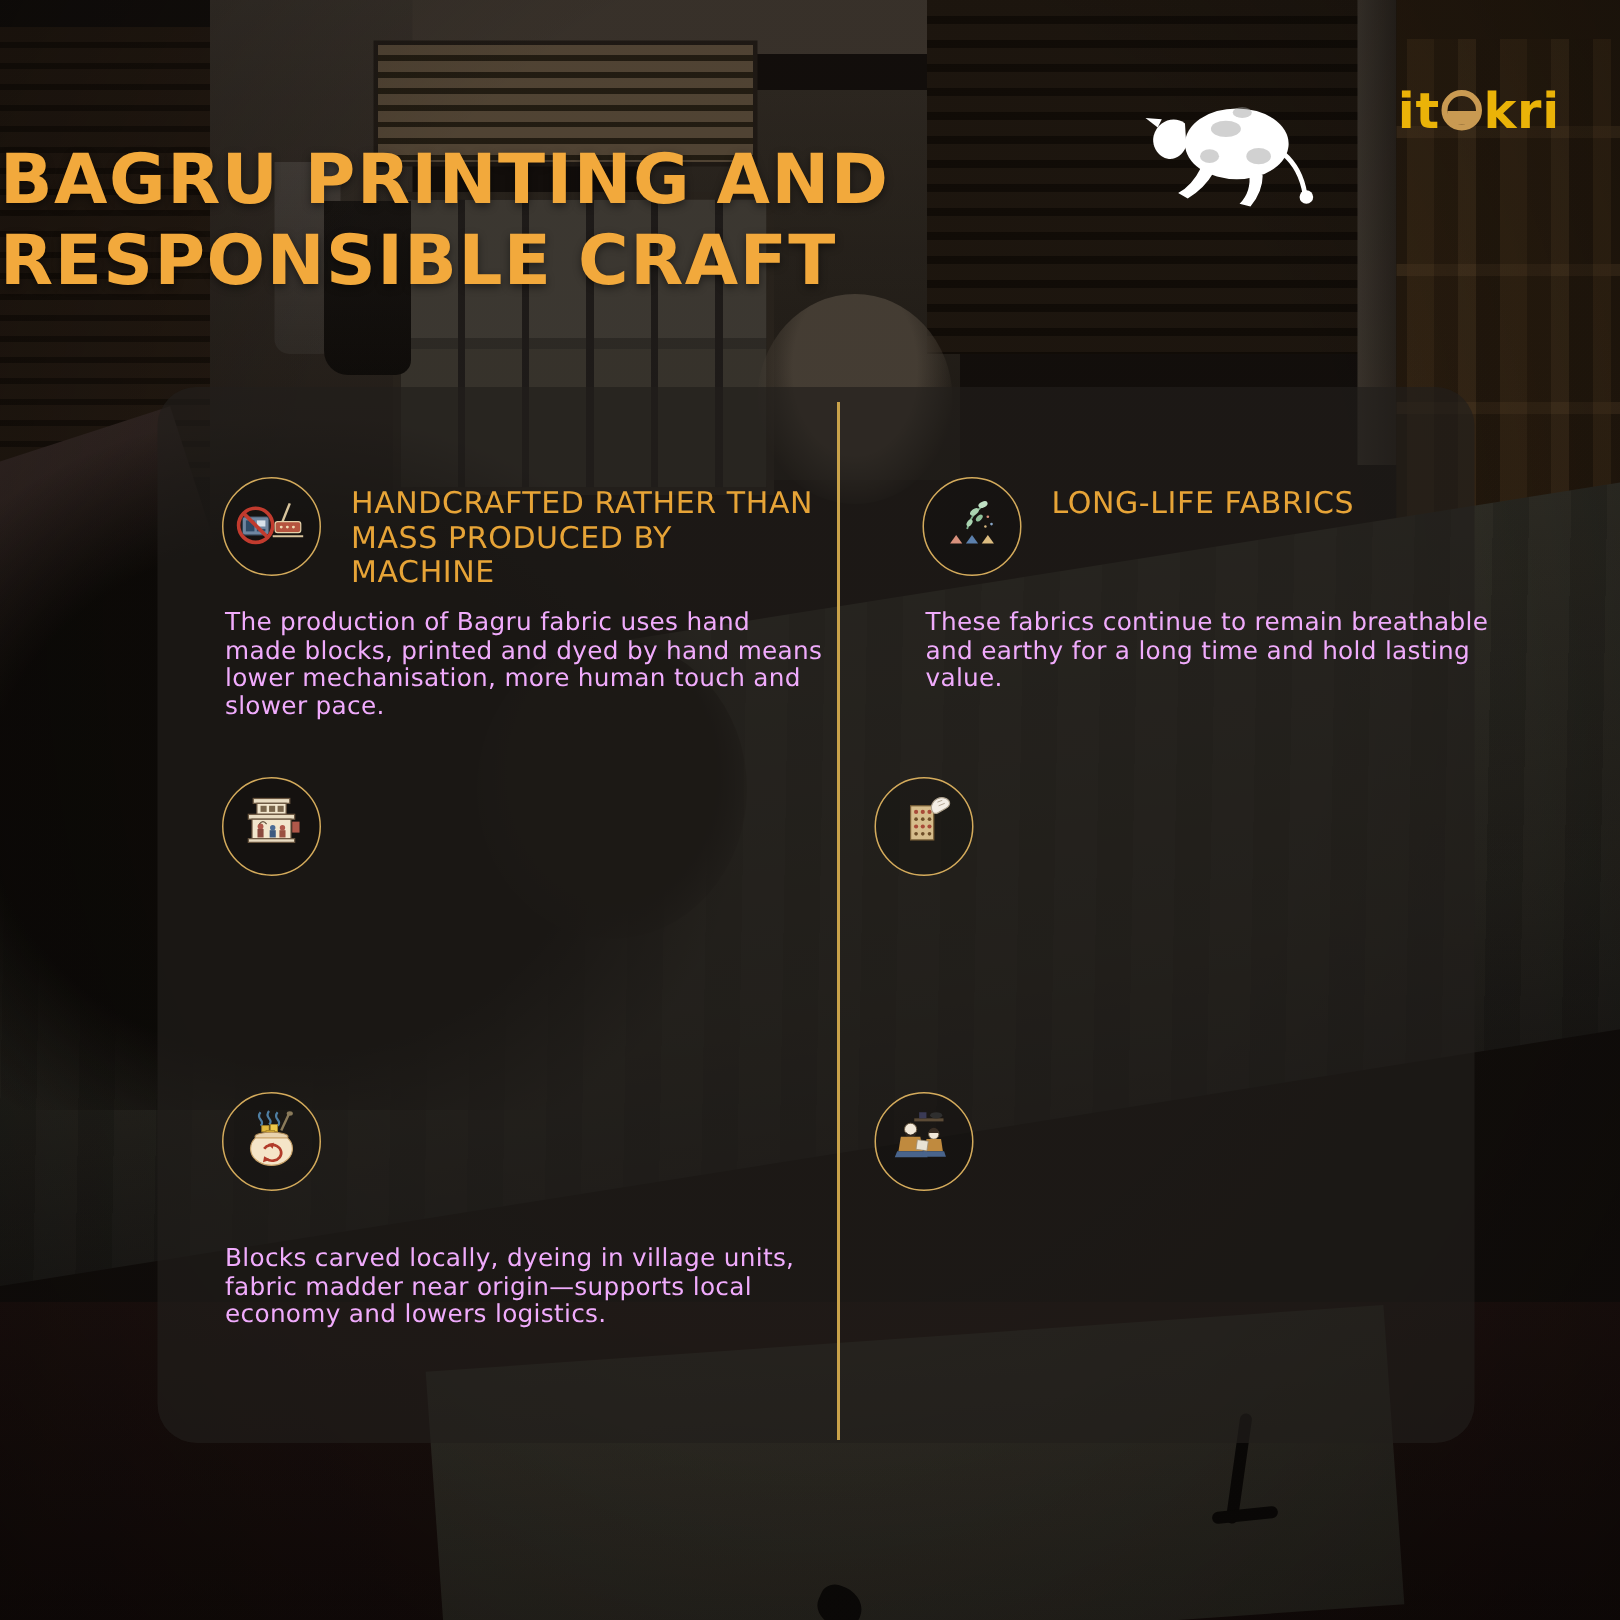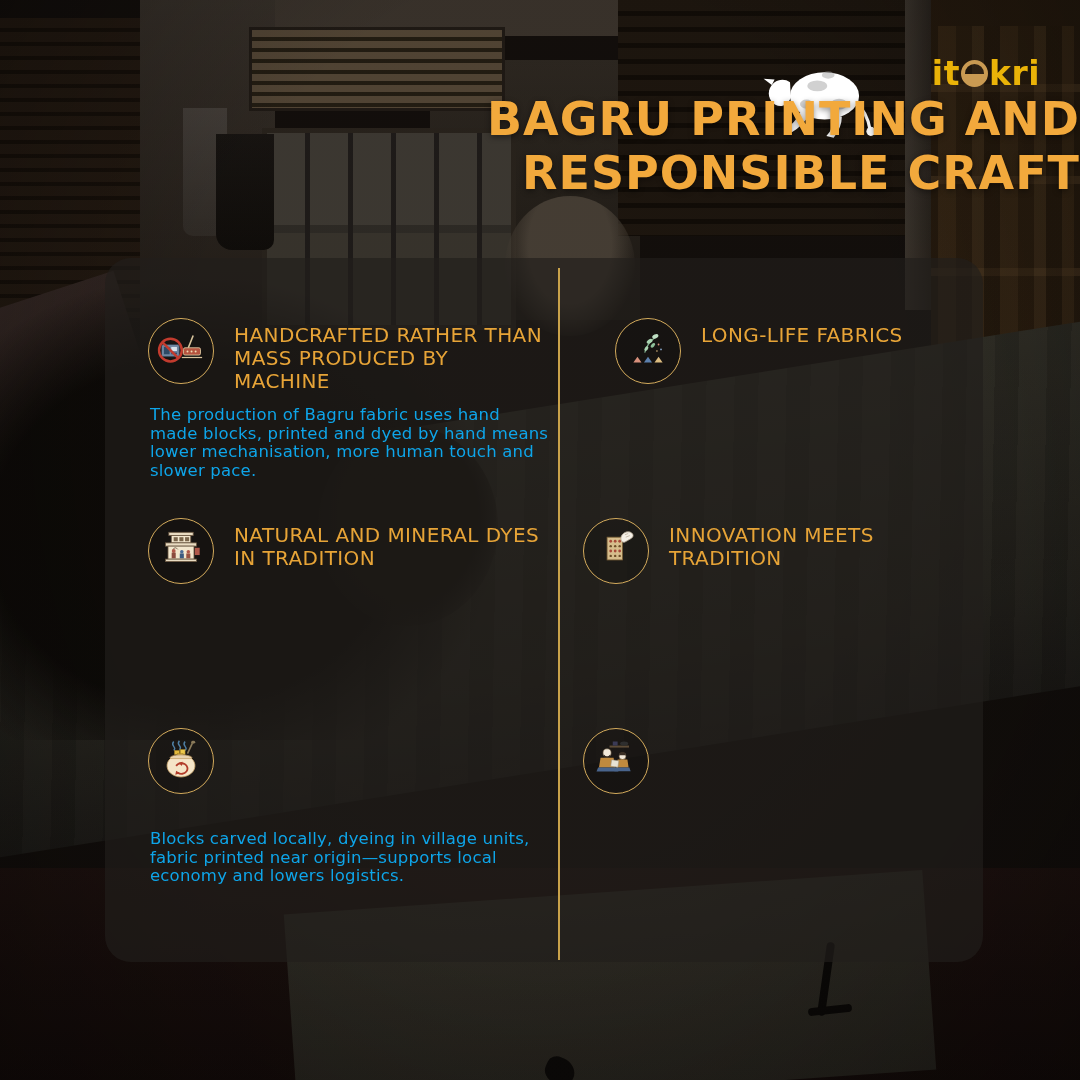--- a/index.html
+++ b/index.html
@@ -42,39 +42,39 @@
   .bg-mark1{left:822px;top:942px;width:8px;height:74px;background:#0c0a08;transform:rotate(8deg);border-radius:4px;}
   .bg-mark2{left:808px;top:1006px;width:44px;height:8px;background:#0c0a08;transform:rotate(-6deg);border-radius:4px;}
   .bg-mark3{left:545px;top:1058px;width:30px;height:26px;background:#0d0b09;transform:rotate(24deg);border-radius:40% 60% 50% 50%;}
   .vignette{left:0;top:0;width:1080px;height:1080px;background:
     radial-gradient(ellipse at 50% 38%,rgba(0,0,0,0) 45%,rgba(0,0,0,.38) 100%),
     linear-gradient(180deg,rgba(8,6,4,.28),rgba(8,6,4,.22));}
   
   .panel{position:absolute;left:105px;top:258px;width:878px;height:704px;background:rgba(33,31,28,.66);border-radius:26px;}
   .divider{position:absolute;left:558px;top:268px;width:2px;height:692px;background:#c9a24a;}
   
-  .title{position:absolute;left:0;top:92px;width:100%;text-align:right;
+  .title{position:absolute;left:0;top:92px;width:100%;text-align:left;
     color:#f2a93c;font-size:46px;font-weight:800;letter-spacing:1px;line-height:54px;
     white-space:pre-line;text-shadow:0 2px 6px rgba(0,0,0,.45);}
   .cow{position:absolute;left:760px;top:55px;width:120px;height:100px;}
   .logo{position:absolute;right:40px;top:54px;color:#eab308;font-size:33px;font-weight:800;letter-spacing:.5px;display:flex;align-items:flex-start;}
   .logo .o-basket{display:inline-block;width:19px;height:19px;border:4px solid #c99a52;border-radius:50%;
     background:linear-gradient(180deg,transparent 52%,#c99a52 52%);margin:6px 1px 0 1px;}
   
   .section{position:absolute;width:402px;}
   .s1{left:148px;top:318px;} .s2{left:583px;top:318px;margin-left:32px;}
   .s3{left:148px;top:518px;} .s4{left:583px;top:518px;}
   .s5{left:148px;top:728px;} .s6{left:583px;top:728px;}
   .sec-head{display:flex;align-items:flex-start;}
   .icon-circle{flex:0 0 66px;width:66px;height:66px;border:1.6px solid #d4ab5c;border-radius:50%;
     box-sizing:border-box;display:flex;align-items:center;justify-content:center;background:rgba(0,0,0,.18);}
   .icon-circle svg{width:52px;height:52px;}
   .sec-title{margin-left:20px;margin-top:6px;width:330px;color:#e7a437;font-size:20px;font-weight:400;
     letter-spacing:.4px;line-height:23px;white-space:pre-line;}
-  .sec-body{position:absolute;left:2px;top:88px;width:400px;color:#0ea5e9;font-size:16.5px;line-height:18.5px;letter-spacing:.2px;}
+  .sec-body{position:absolute;left:2px;top:88px;width:400px;color:#f0abfc;font-size:16.5px;line-height:18.5px;letter-spacing:.2px;}
   .s5 .sec-body,.s6 .sec-body{top:102px;}
 </style>
 </head>
 <body>
 
 <div id="canvas">
 
   <div>
     <div class="bg bg-wall-top"></div>
     <div class="bg bg-shutter-left"></div>
@@ -168,20 +168,21 @@
           <circle cx="45" cy="24" r="1.1" fill="#d8907c"></circle>
             <circle cx="48" cy="30" r="1.1" fill="#89a7c9"></circle>
             <circle cx="43" cy="32" r="1" fill="#d8b87e"></circle>
           <polygon points="14,46 24,46 19,39" fill="#d8907c"></polygon>
           <polygon points="27,46 37,46 32,39" fill="#5c80ad"></polygon>
           <polygon points="40,46 50,46 45,39" fill="#dcbc80"></polygon>
         </svg>
       </div>
       <div class="sec-title">LONG-LIFE FABRICS</div>
     </div>
+    <div class="sec-body">These fabrics continue to remain breathable and earthy for a long time and hold lasting value.</div>
   </div>
 
   <div class="section s3">
     <div class="sec-head">
       <div class="icon-circle">
         <svg viewBox="0 0 64 64">
           <rect x="17" y="9" width="30" height="4" fill="#e9dcc2" stroke="#6a5640"></rect>
           <rect x="20" y="13" width="24" height="9" fill="#f2e6cd" stroke="#6a5640"></rect>
           <rect x="23" y="15" width="5" height="5" fill="#7a664c"></rect>
             <rect x="30" y="15" width="5" height="5" fill="#7a664c"></rect>
@@ -192,22 +193,20 @@
           <circle cx="23" cy="32" r="2.4" fill="#b0584a"></circle>
             <rect x="20.5" y="34" width="5" height="7" fill="#8a4a3e"></rect>
           <circle cx="33" cy="33" r="2.2" fill="#4a6b96"></circle>
             <rect x="30.5" y="35" width="5" height="6" fill="#3c5a80"></rect>
           <circle cx="41" cy="33" r="2.2" fill="#b0584a"></circle>
             <rect x="38.5" y="35" width="5" height="6" fill="#9a5242"></rect>
           <path d="M22 30 q3 -4 6 0" fill="none" stroke="#6a5640" stroke-width="1"></path>
           <rect x="13" y="42" width="38" height="3" fill="#e9dcc2" stroke="#6a5640"></rect>
         </svg>
       </div>
-      <div class="sec-title">NATURAL AND MINERAL DYES
-IN TRADITION</div>
     </div>
   </div>
 
   <div class="section s4">
     <div class="sec-head">
       <div class="icon-circle">
         <svg viewBox="0 0 64 64">
           <rect x="21" y="15" width="19" height="28" fill="#d6bd8c" stroke="#7a5f36"></rect>
           <g fill="#a84a38">
             <circle cx="25.5" cy="20" r="1.7"></circle>
@@ -223,22 +222,20 @@
               <circle cx="36.5" cy="26" r="1.5"></circle>
             <circle cx="25.5" cy="38" r="1.5"></circle>
               <circle cx="31" cy="38" r="1.5"></circle>
               <circle cx="36.5" cy="38" r="1.5"></circle>
           </g>
           <path d="M38 16 C39 10, 45 7, 50 9 C54 11, 54 15, 50 17 L43 21 C40 22, 38 20, 38 16 Z" fill="#f4efe6" stroke="#b0a490"></path>
           <line x1="43" y1="12" x2="47" y2="10.5" stroke="#b0a490" stroke-width="0.8"></line>
           <line x1="44" y1="15" x2="49" y2="13" stroke="#b0a490" stroke-width="0.8"></line>
         </svg>
       </div>
-      <div class="sec-title">INNOVATION MEETS
-TRADITION</div>
     </div>
   </div>
 
   <div class="section s5">
     <div class="sec-head">
       <div class="icon-circle">
         <svg viewBox="0 0 64 64">
           <path d="M23 8 q-2.5 3 0 6 q2.5 3 0 5" stroke="#4f7fa3" stroke-width="1.8" fill="none"></path>
           <path d="M30 7 q-2.5 3 0 6 q2.5 3 0 5" stroke="#4f7fa3" stroke-width="1.8" fill="none"></path>
           <path d="M37 8 q-2.5 3 0 6 q2.5 3 0 5" stroke="#4f7fa3" stroke-width="1.8" fill="none"></path>
@@ -248,21 +245,21 @@
           <rect x="31" y="18" width="6" height="6" fill="#edc84a" stroke="#a8862a" stroke-width="0.7"></rect>
           <rect x="27.5" y="23" width="7" height="4" fill="#d8ad34" stroke="#a8862a" stroke-width="0.7"></rect>
           <ellipse cx="32" cy="28" rx="13.5" ry="3.6" fill="#e8d2ae" stroke="#b08c58"></ellipse>
           <path d="M19 29 C13 34, 13 44, 22 49 C28 52.5, 36 52.5, 42 49 C51 44, 51 34, 45 29 Z" fill="#f5e5c8" stroke="#c8a26a"></path>
           <path d="M26 38 a7.5 6.5 0 1 1 2 8.5" fill="none" stroke="#b23c2a" stroke-width="2.2"></path>
           <polygon points="26,44 31,47 25,49" fill="#b23c2a"></polygon>
           <polygon points="34,33 29,34 33,38" fill="#b23c2a"></polygon>
         </svg>
       </div>
     </div>
-    <div class="sec-body">Blocks carved locally, dyeing in village units, fabric printed near origin—supports local economy and lowers logistics.</div>
+    <div class="sec-body">Blocks carved locally, dyeing in village units, fabric madder near origin—supports local economy and lowers logistics.</div>
   </div>
 
   <div class="section s6">
     <div class="sec-head">
       <div class="icon-circle">
         <svg viewBox="0 0 64 64">
           <rect x="24" y="13" width="24" height="2.5" fill="#5c4b36"></rect>
           <rect x="28" y="8" width="6" height="5" fill="#3a3a55"></rect>
           <ellipse cx="42" cy="10.5" rx="5" ry="2.6" fill="#2e2e2e"></ellipse>
           <circle cx="21" cy="22" r="5" fill="#f2e9da" stroke="#6b5a43" stroke-width="0.8"></circle>

